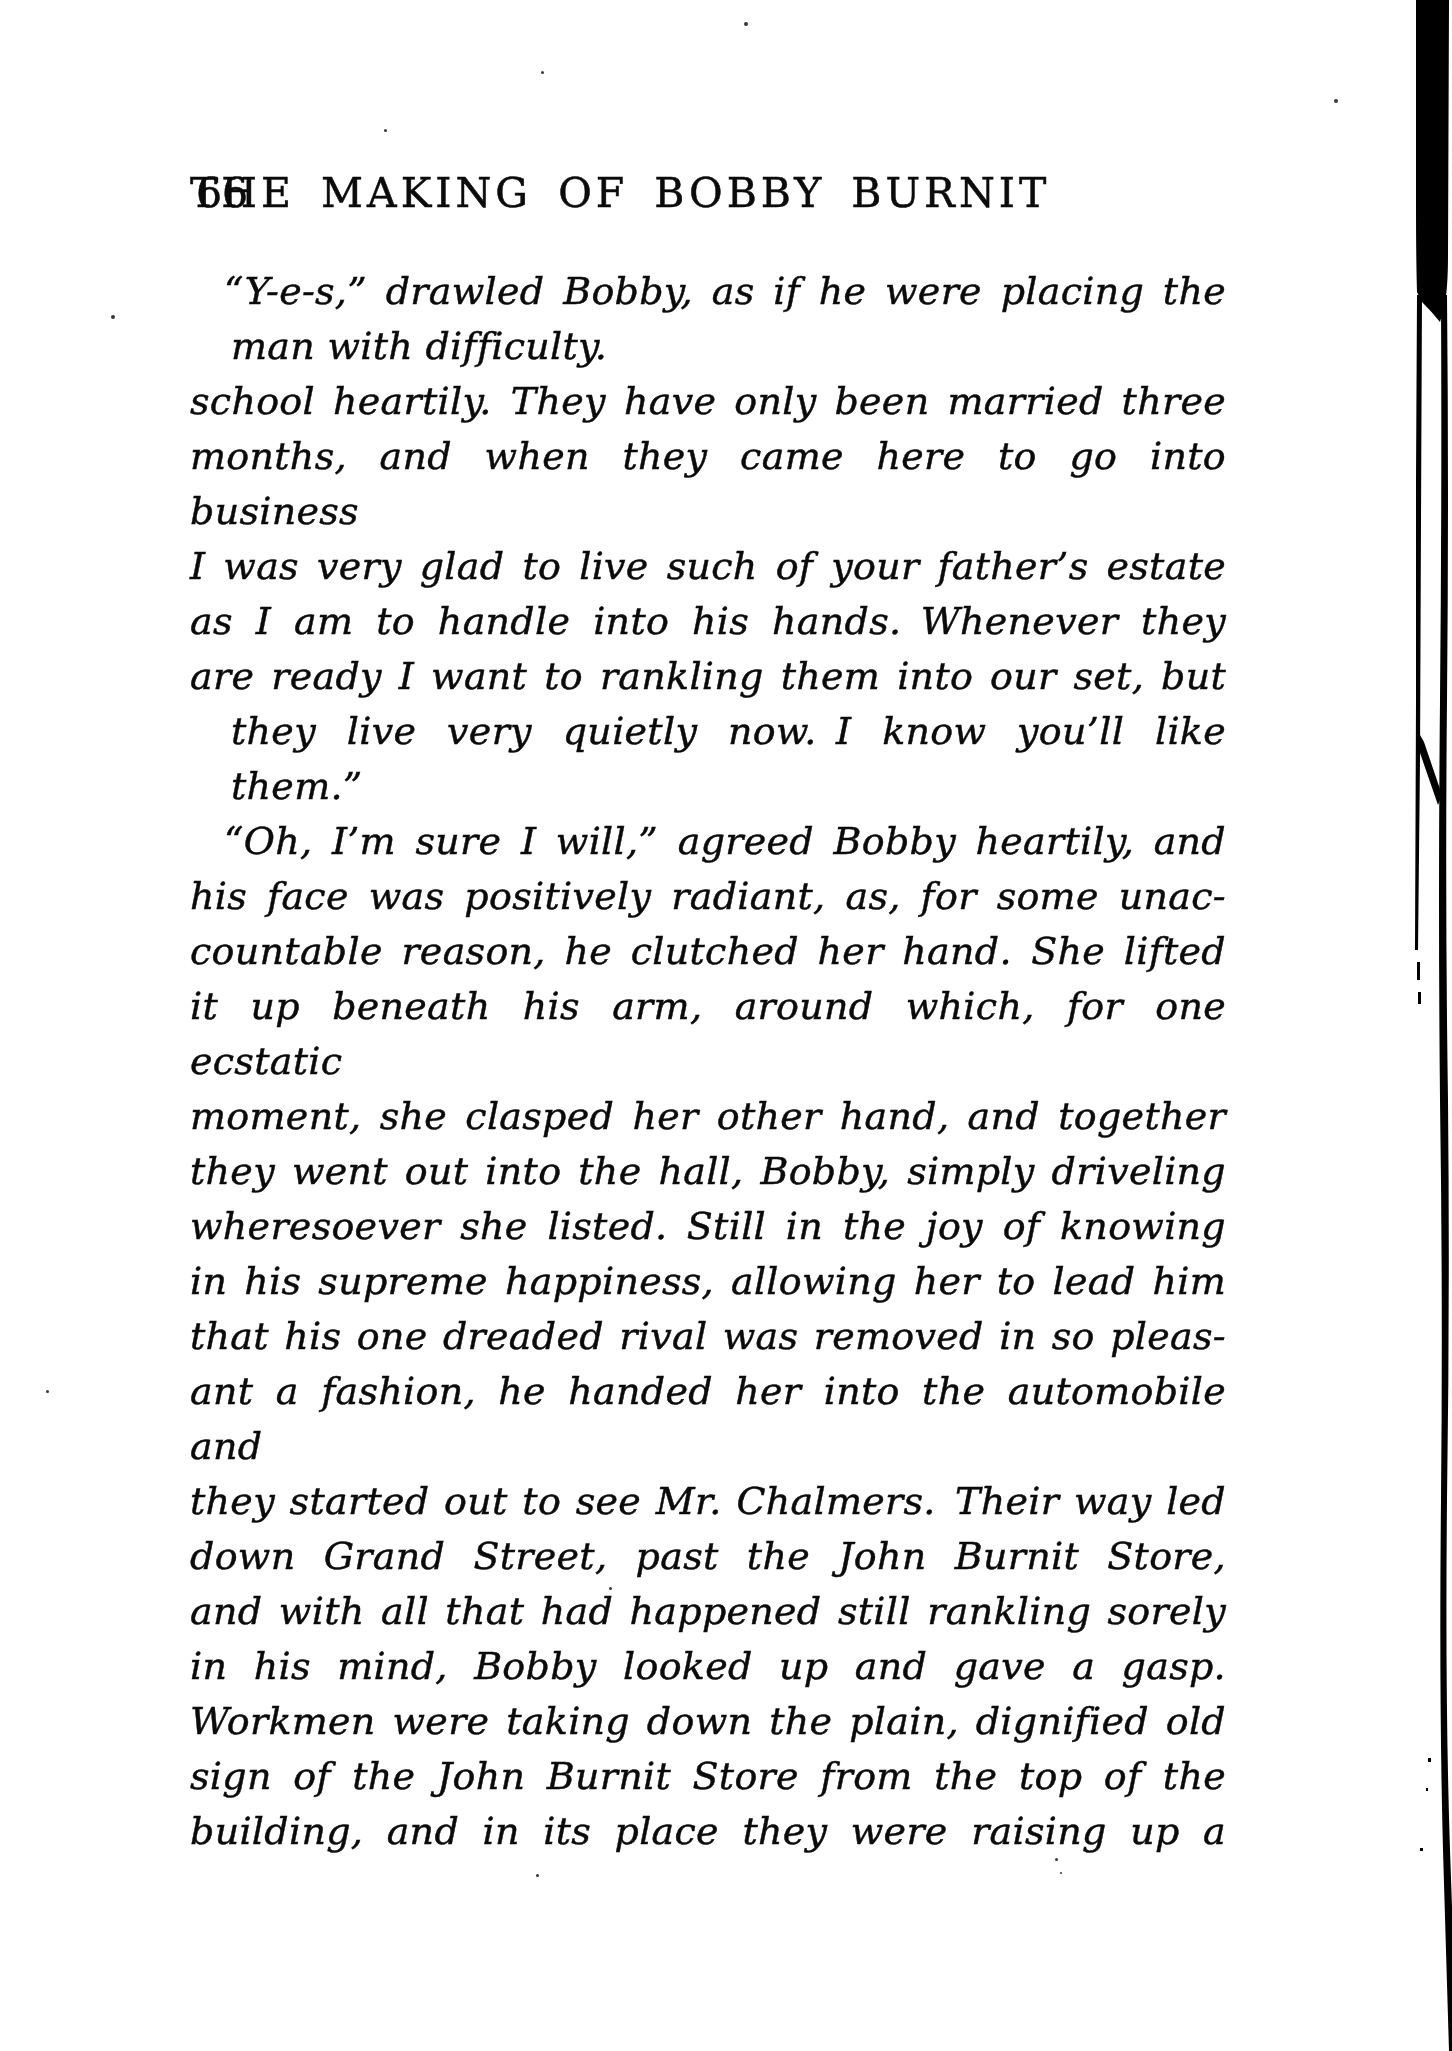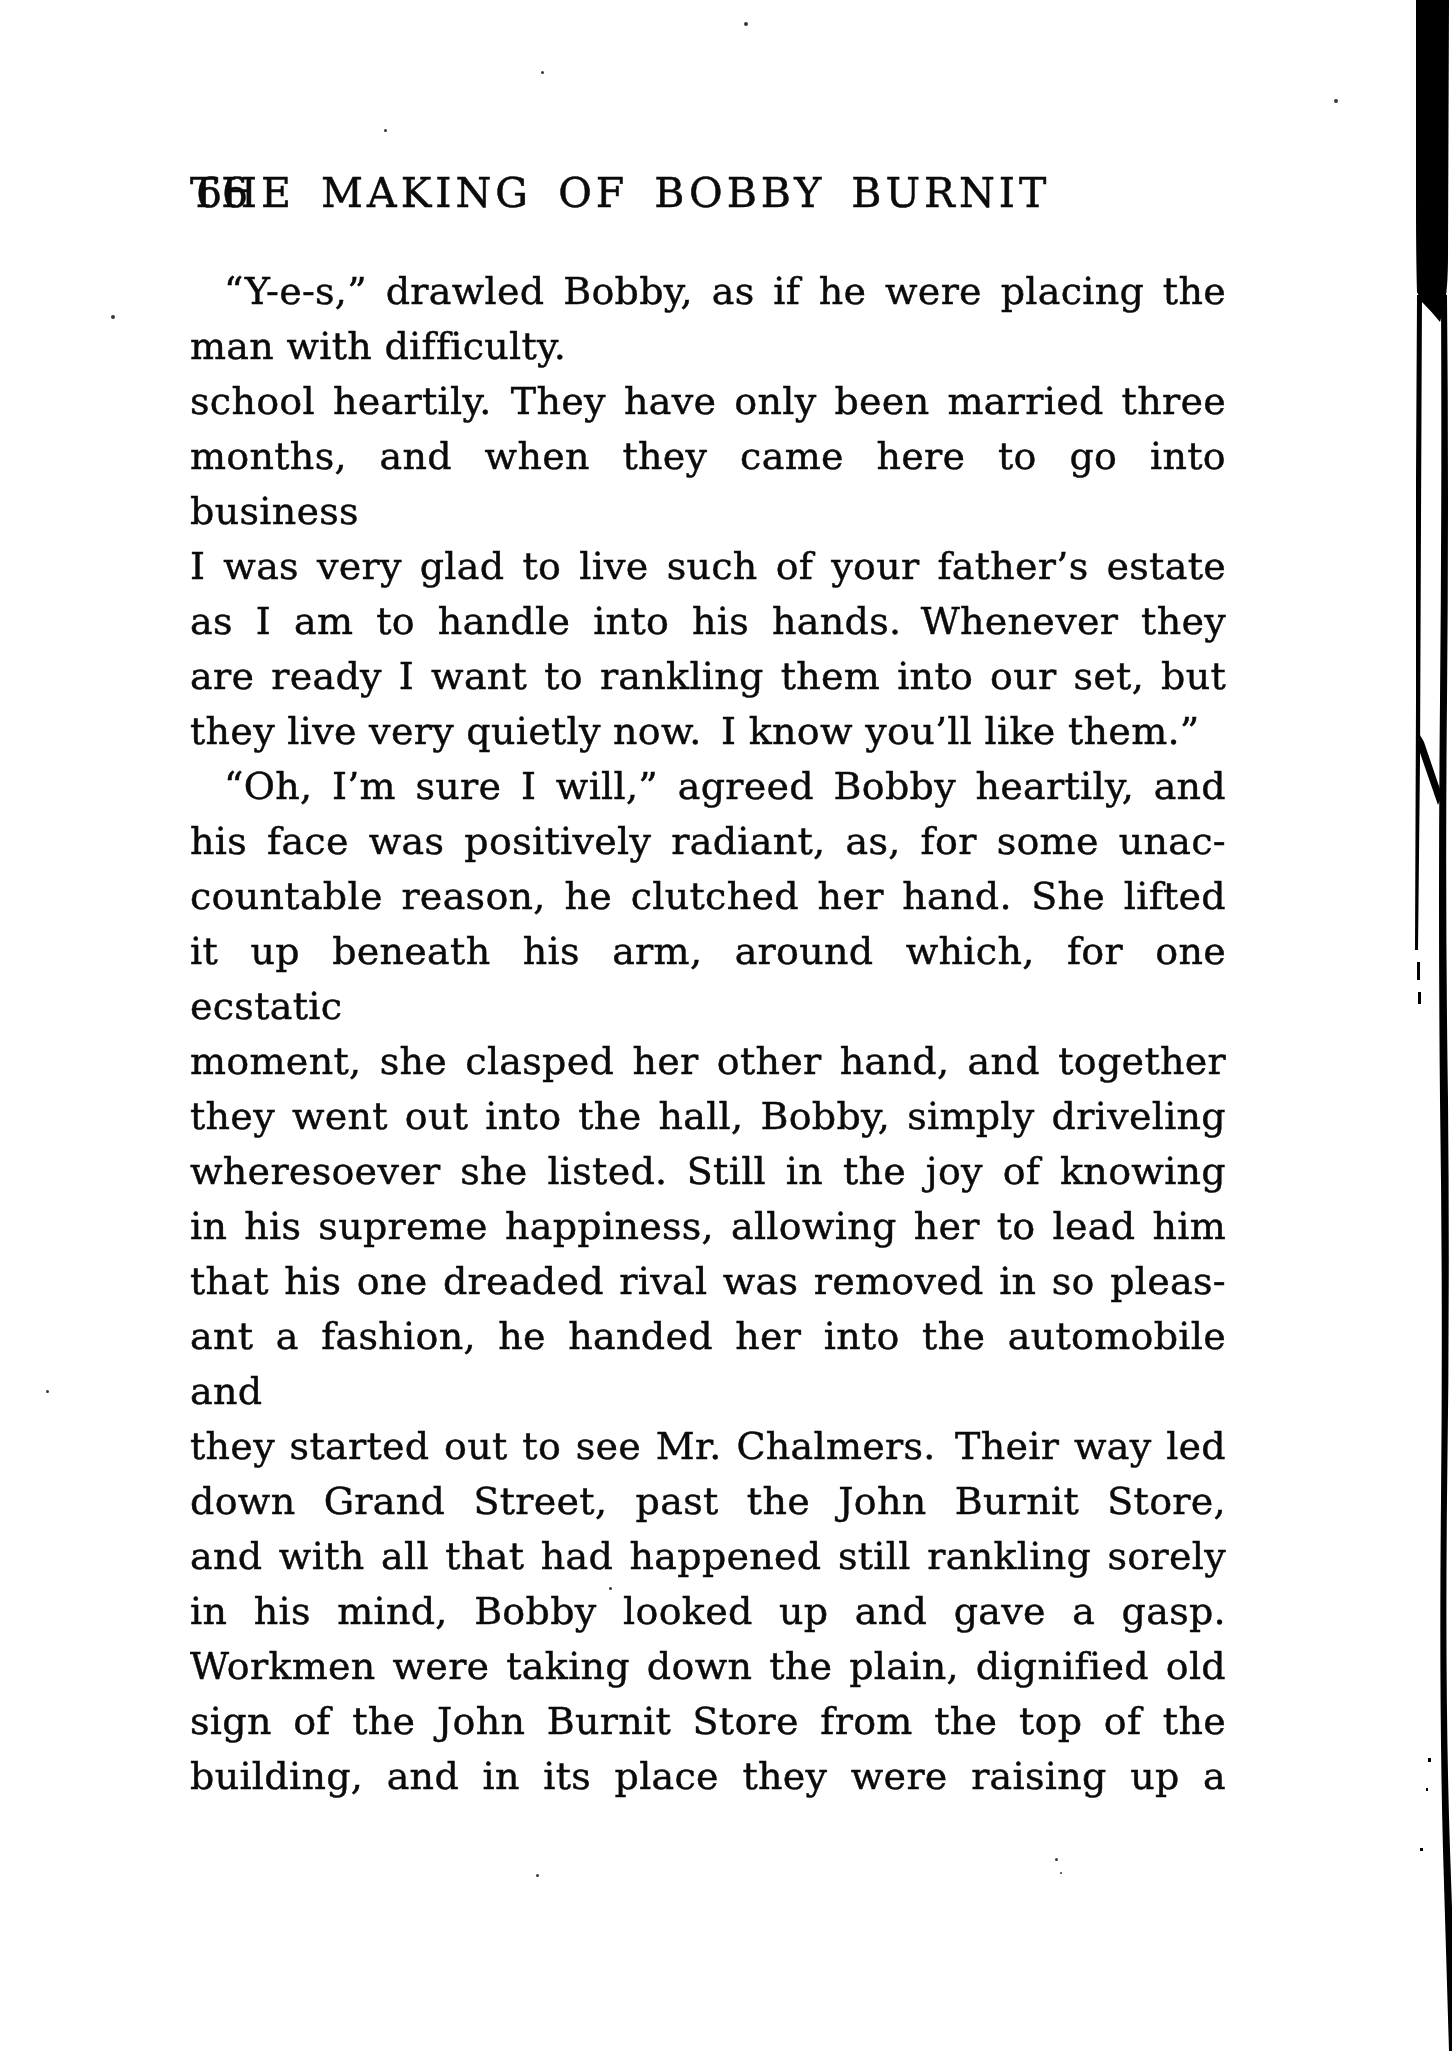--- a/index.html
+++ b/index.html
@@ -47,22 +47,23 @@
     width: 1036px;
     font-size: 38px;
     line-height: 55px;
     letter-spacing: 0.3px;
     -webkit-text-stroke: 0.45px #0b0b0b;
   }
   .line {
     text-align: justify;
     text-align-last: justify;
     white-space: normal;
+    font-style: italic;
   }
-  .line.no-fill { text-align-last: left; }
+  .line.no-fill { text-align-last: left; margin-left: 41px; }
   .line.indent  { text-indent: 34px; }
   
   .gutter-artifact {
     position: absolute;
     top: 0;
     right: 0;
     width: 92px;
     height: 2051px;
   }
   .speck {

